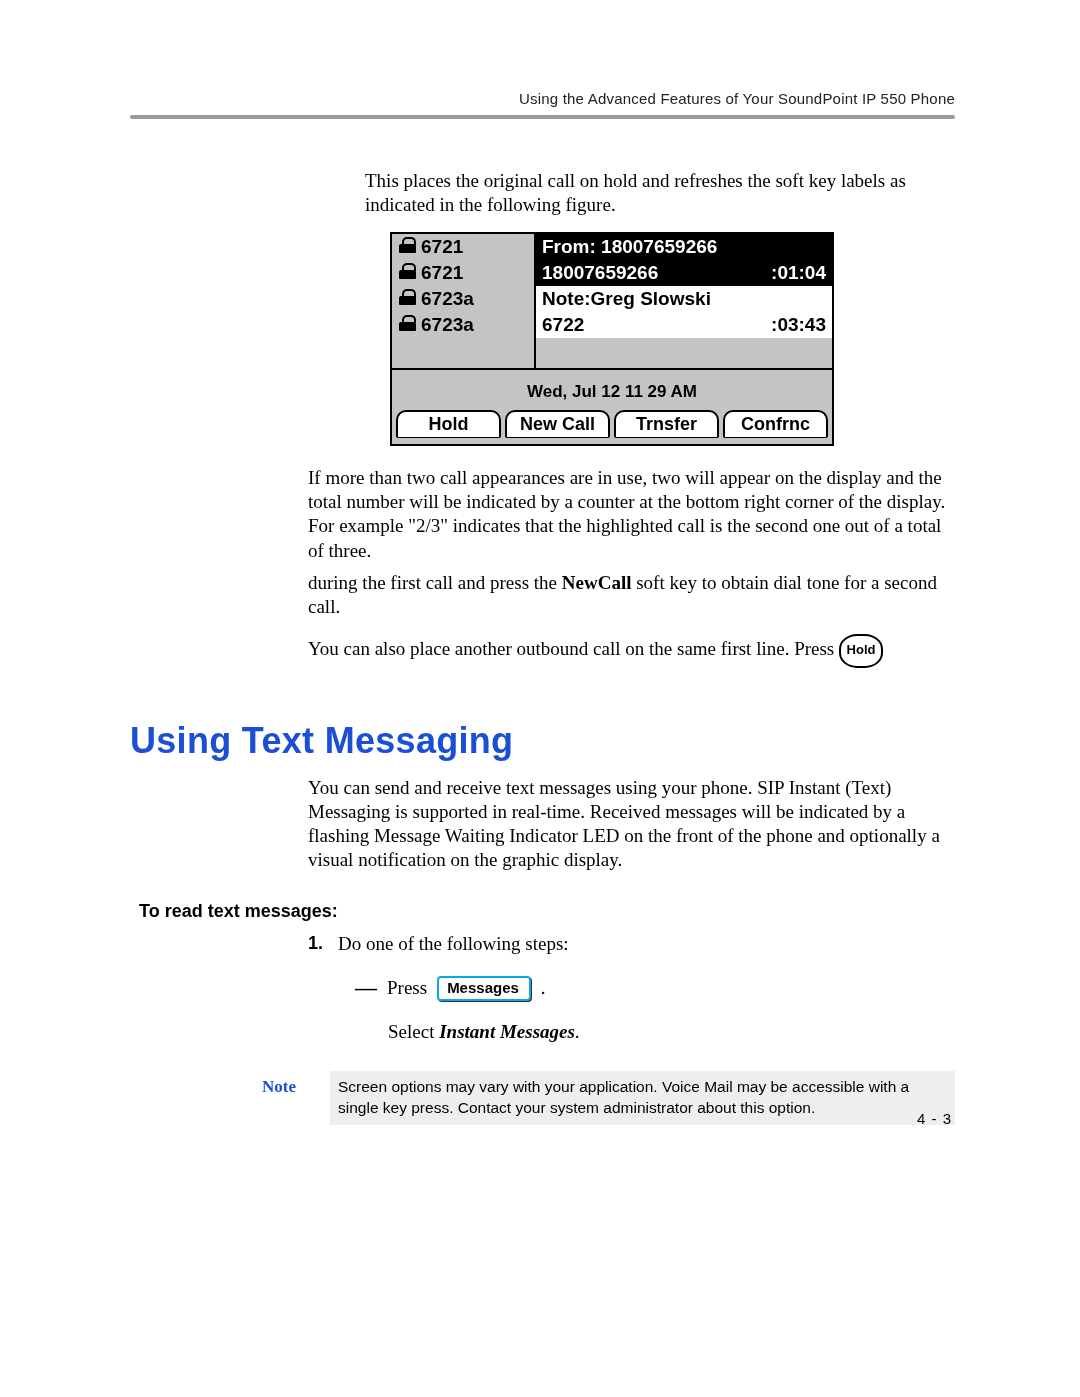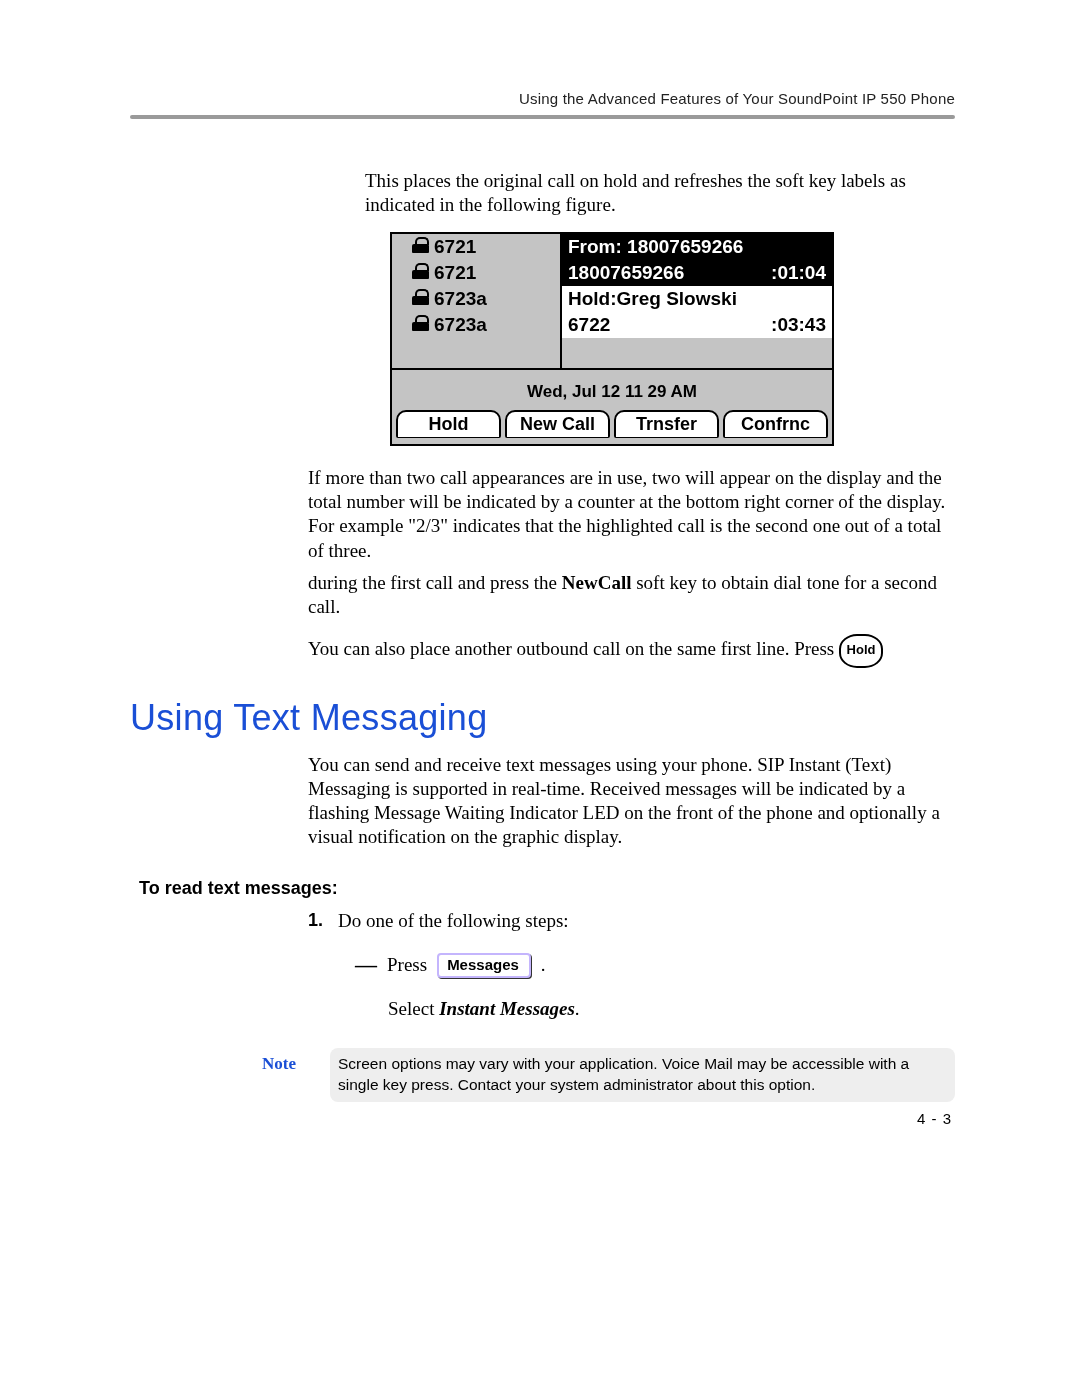--- a/index.html
+++ b/index.html
@@ -54,21 +54,21 @@
     font-family: Arial, Helvetica, sans-serif;
     font-weight: bold;
     color: #000;
   }
   .ps-row { display:flex; }
   .ps-left {
     width: 128px;
     border-right: 2px solid #000;
     display:flex;
     align-items:center;
-    padding: 2px 20px;
+    padding: 2px 7px;
     gap:5px;
     font-size:19px;
   }
   .ps-right {
     flex:1;
     display:flex;
     align-items:center;
     justify-content:space-between;
     padding:2px 6px;
     font-size:19px;
@@ -104,25 +104,25 @@
     background:#fff;
     border:2px solid #000;
     border-bottom-width:1px;
     border-radius:10px 10px 2px 2px;
     text-align:center;
     font-size:18px;
     padding:2px 0;
   }
   .section-title {
     font-family: "Arial Narrow", Arial, sans-serif;
-    font-weight: normal;
+    font-weight: bold;
     color: #1a4fd6;
     font-size: 36px;
     letter-spacing: 0.3px;
-    margin: 29px 0 14px 0;
+    margin: 52px 0 14px 0;
   }
   .subhead {
     font-family: Arial, Helvetica, sans-serif;
     font-weight: bold;
     font-size: 18px;
     margin: 28px 0 10px 9px;
   }
   .list-num {
     margin-left: 178px;
     display:flex;
@@ -136,21 +136,21 @@
     font-size:19px;
     line-height:1.3;
     display:flex;
     align-items:center;
     gap:10px;
     margin-top:18px;
   }
   .dash { font-weight:bold; font-size:22px; }
   .key-btn {
     display:inline-block;
-    border:2px solid #c4b5fd;
+    border:2px solid #0ea5e9;
     border-radius:4px;
     padding:0 10px 2px 8px;
     font-family: Arial, sans-serif;
     font-weight:bold;
     font-size:15px;
     background:#fff;
     box-shadow: 1px 1px 0 #333;
   }
   .hold-btn {
     display:inline-flex;
@@ -187,21 +187,20 @@
     padding-top:6px;
     min-width:44px;
   }
   .note-body {
     background:#eeeeee;
     font-family: Arial, Helvetica, sans-serif;
     font-size:15.5px;
     line-height:1.35;
     padding:6px 8px;
     flex:1;
-    border-radius:8px;
   }
   .page-number {
     position:absolute;
     bottom:66px;
     right:128px;
     font-family: Arial, Helvetica, sans-serif;
     font-size:15px;
     letter-spacing:1px;
   }
 </style>
@@ -235,21 +234,21 @@
             <span>18007659266</span>
             <span>:01:04</span>
           </div>
       </div>
       <div class="ps-row" style="background:#fff;">
         <div class="ps-left" style="background:#c4c4c4;">
             <span class="ps-icon"></span>
             <span>6723a</span>
           </div>
         <div class="ps-right">
-            <span>Hold:Greg Slowski</span>
+            <span>Note:Greg Slowski</span>
             <span></span>
           </div>
       </div>
       <div class="ps-row" style="background:#fff;">
         <div class="ps-left" style="background:#c4c4c4;">
             <span class="ps-icon"></span>
             <span>6723a</span>
           </div>
         <div class="ps-right">
             <span>6722</span>

